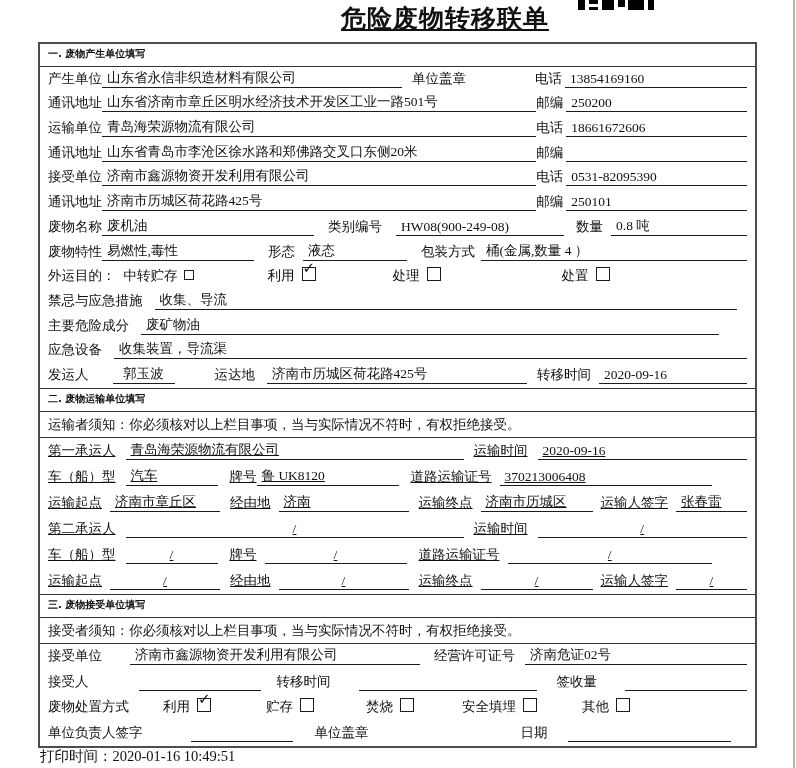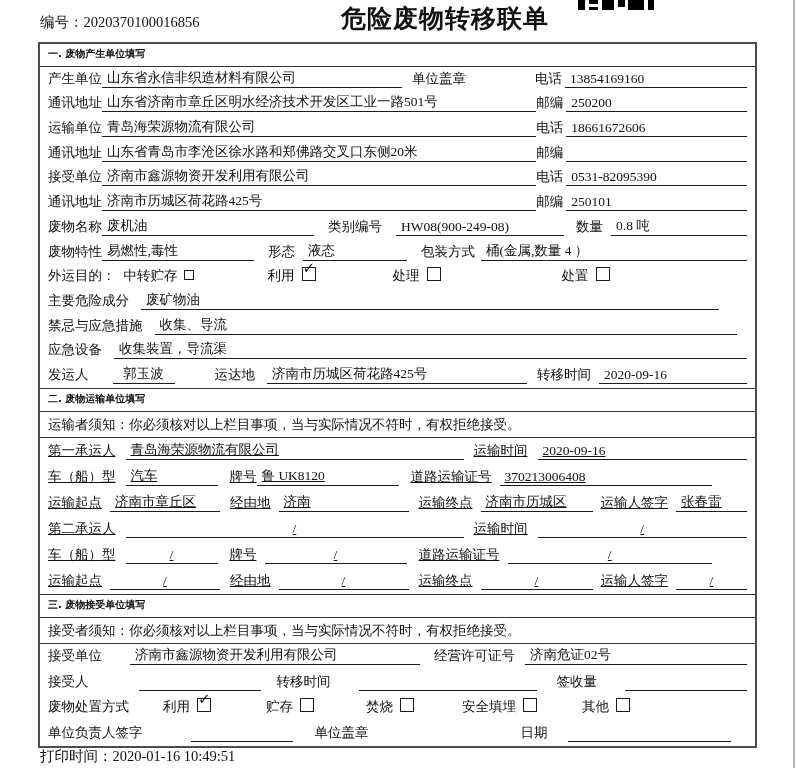--- a/index.html
+++ b/index.html
@@ -5,21 +5,21 @@
   html,body{margin:0;padding:0;}
   body{
     width:796px;height:768px;background:#ffffff;position:relative;overflow:hidden;
     font-family:"Liberation Serif","DejaVu Serif",serif;color:#111;font-size:13.5px;
   }
   .edge-line{position:absolute;right:1px;top:0;width:2px;height:768px;background:#b5b5b5;}
   .hdr{position:relative;height:40px;}
   .doc-no{position:absolute;left:40px;top:13px;font-size:14.5px;white-space:nowrap;}
   .ttl{position:absolute;left:445px;top:2px;transform:translateX(-50%);
        font-size:25px;font-weight:bold;letter-spacing:1px;white-space:nowrap;
-       font-family:"DejaVu Sans","Liberation Sans",sans-serif;}
+       font-family:"DejaVu Sans","Liberation Sans",sans-serif;text-decoration:underline;}
   .qr{position:absolute;left:578px;top:0;}
   .tbl{position:absolute;left:38px;top:42px;width:719px;box-sizing:border-box;
        border:2px solid #4d4d4d;background:#fff;}
   .sec-h{font-weight:bold;font-family:"DejaVu Sans","Liberation Sans",sans-serif;
          font-size:10px;padding:3px 6px 2px 8px;border-bottom:1.5px solid #333;height:17px;}
   .sec-h.mid{border-top:1.5px solid #333;}
   .notice{padding:4px 6px 3px 8px;border-bottom:1px solid #333;height:18px;white-space:nowrap;}
   .row{display:flex;align-items:flex-end;padding:0 8px 4px 8px;box-sizing:border-box;}
   .h1{height:24.7px;} .h2{height:26px;text-decoration:underline;} .h3{height:25.5px;}
   .lbl{white-space:nowrap;}
@@ -37,21 +37,20 @@
   .mark{position:absolute;left:0px;top:-7px;font-size:15px;line-height:1;font-weight:bold;
         font-family:"DejaVu Sans","Liberation Sans",sans-serif;}
   .footer{position:absolute;left:40px;top:747px;font-size:14.5px;white-space:nowrap;}
 </style>
 </head>
 <body>
 
 <div class="edge-line"></div>
 
 <div class="hdr">
-  <div class="doc-no"><span>编号：</span><span>2020370100016856</span></div>
   <div class="ttl">危险废物转移联单</div>
   <svg class="qr" width="76" height="11">
     <rect x="0" y="0" width="7" height="10" fill="#000"></rect>
     <rect x="11" y="0" width="9" height="4" fill="#000"></rect>
     <rect x="11" y="7" width="9" height="3" fill="#000"></rect>
     <rect x="24" y="0" width="12" height="10" fill="#000"></rect>
     <rect x="40" y="0" width="7" height="7" fill="#000"></rect>
     <rect x="50" y="0" width="16" height="10" fill="#000"></rect>
     <rect x="70" y="0" width="6" height="10" fill="#000"></rect>
   </svg>
@@ -144,27 +143,27 @@
     </span>
     <span class="opt" style="margin-left:77px">
       <span>处理</span><span class="cb"><span class="mark"></span></span>
     </span>
     <span class="opt" style="margin-left:121px">
       <span>处置</span><span class="cb"><span class="mark"></span></span>
     </span>
   </div>
 
   <div class="row h1">
+    <span class="lbl">禁忌与应急措施</span>
+    <span class="val fill" style="margin-left:12px;margin-right:10px">收集、导流</span>
+  </div>
+
+  <div class="row h1">
     <span class="lbl">主要危险成分</span>
     <span class="val fill" style="margin-left:12px;margin-right:28px">废矿物油</span>
-  </div>
-
-  <div class="row h1">
-    <span class="lbl">禁忌与应急措施</span>
-    <span class="val fill" style="margin-left:12px;margin-right:10px">收集、导流</span>
   </div>
 
   <div class="row h1">
     <span class="lbl">应急设备</span>
     <span class="val fill" style="margin-left:12px">收集装置，导流渠</span>
   </div>
 
   <div class="row h1">
     <span class="lbl">发运人</span>
     <span class="val ctr" style="width:62px;margin-left:24px">郭玉波</span>

